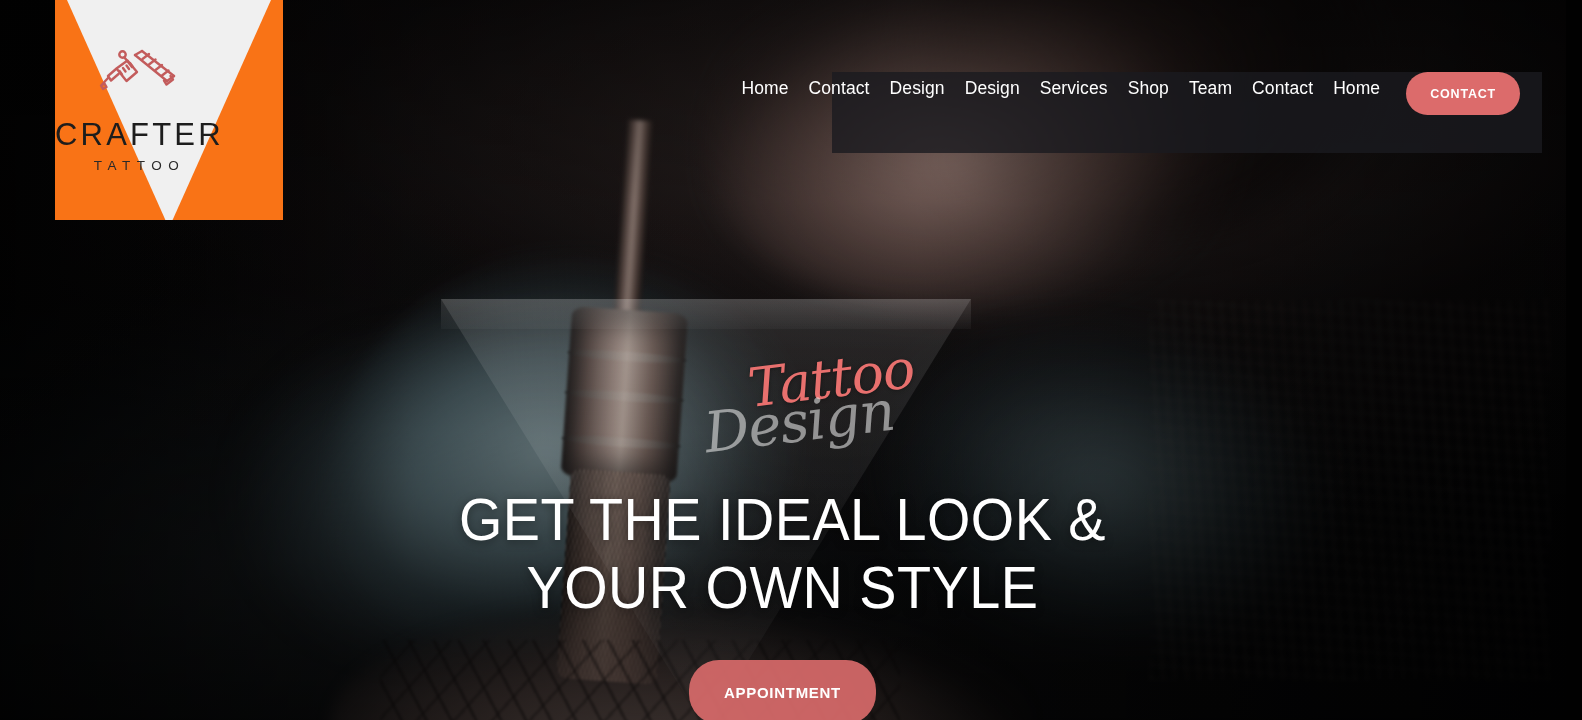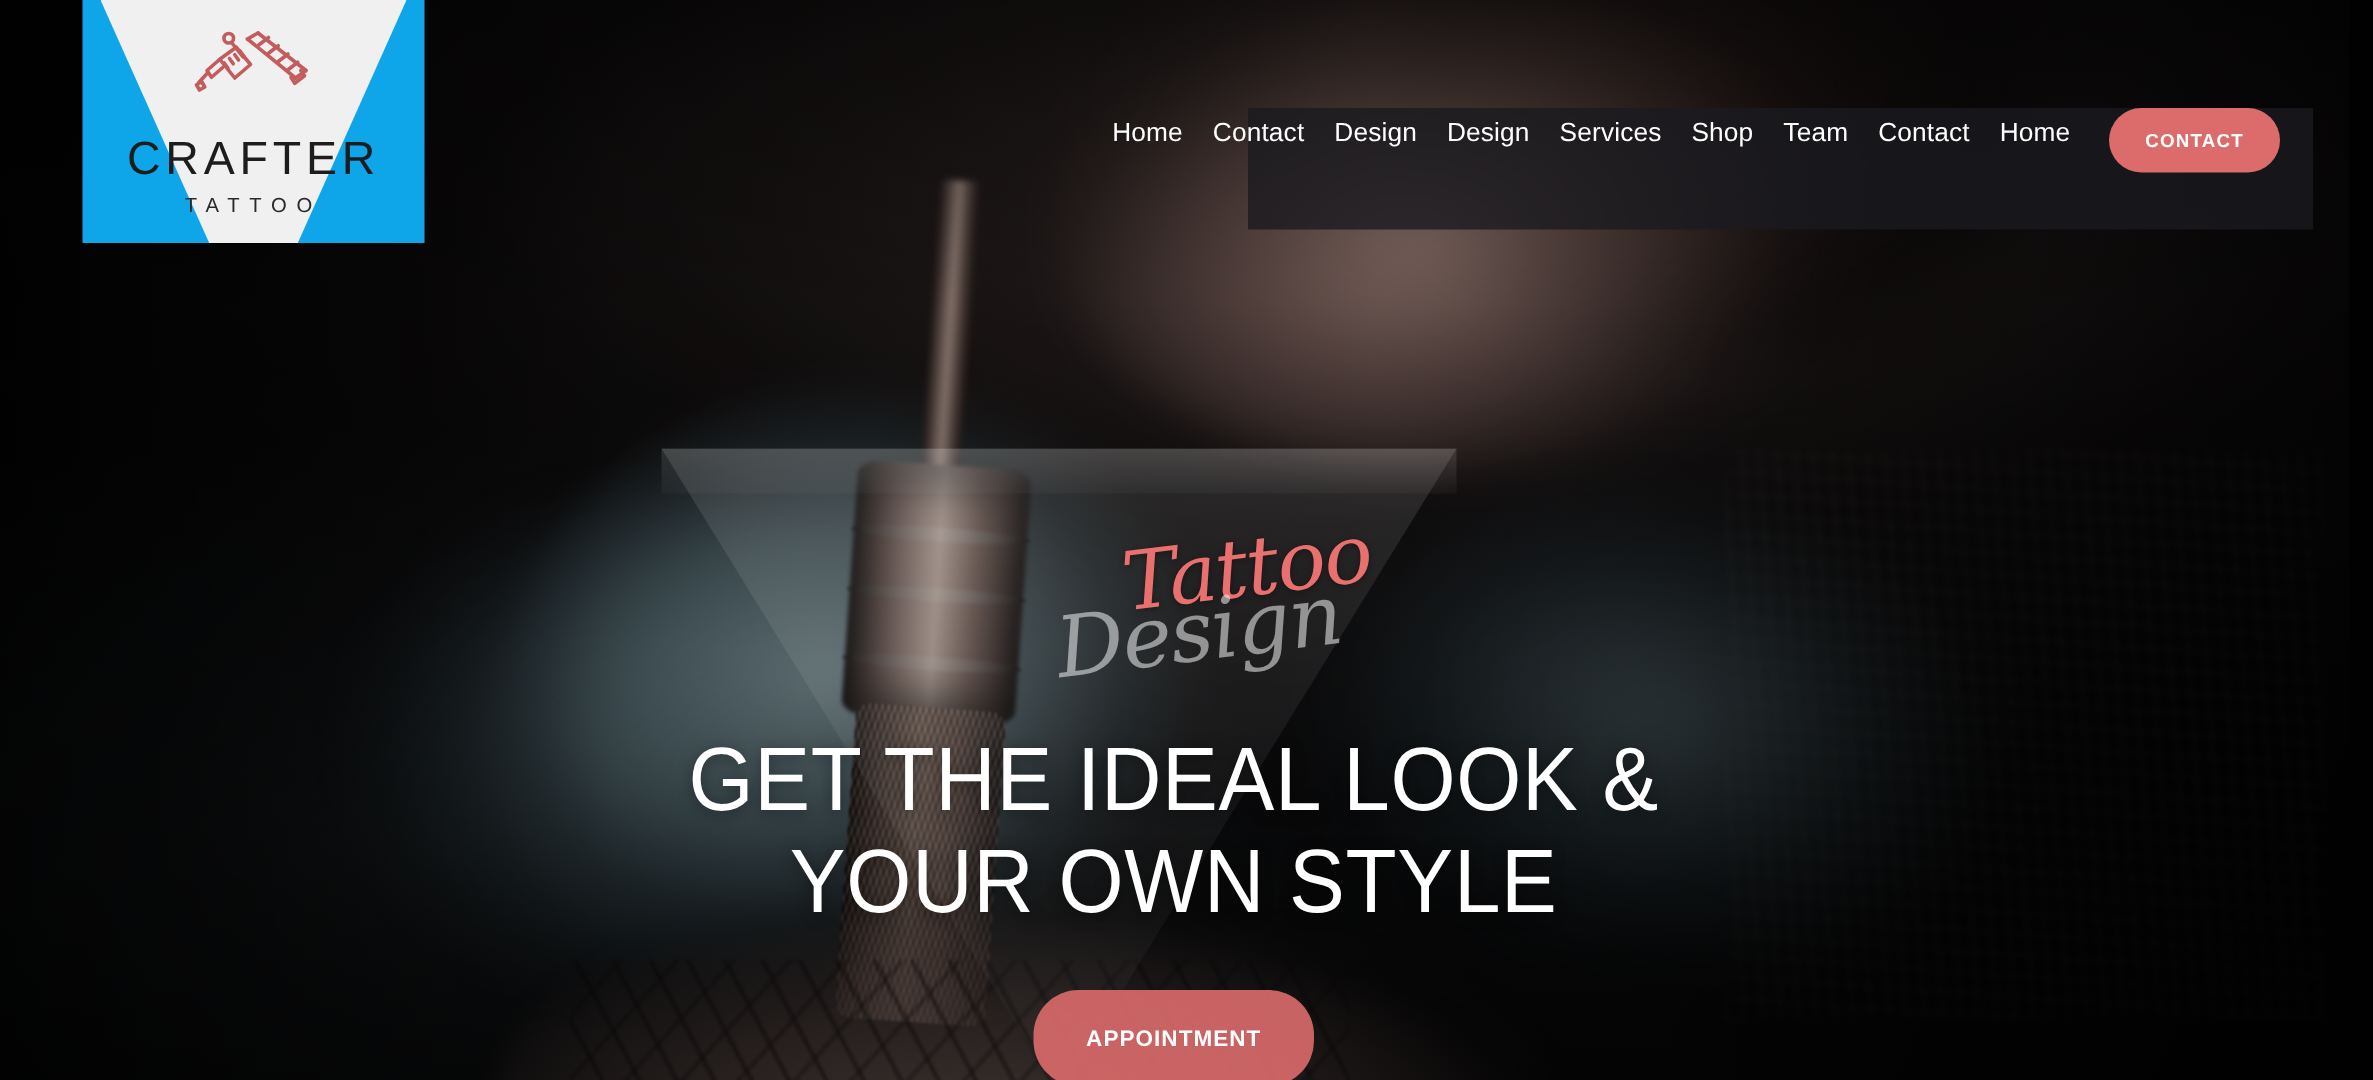--- a/index.html
+++ b/index.html
@@ -132,23 +132,23 @@
     pointer-events:none;
   }
   .wm-triangle-line {
     position:absolute; left:441px; top:299px; width:530px; height:30px;
     background:linear-gradient(180deg, rgba(255,255,255,0.12), rgba(255,255,255,0.03));
     pointer-events:none;
   }
 
   
   .logo-box {
-    position:absolute; left:55px; top:0; width:228px; height:162px;
-    background:#0ea5e9;
-    display:flex; flex-direction:column; align-items:center; justify-content:center;
+    position:absolute; left:55px; top:0; width:228px; height:220px;
+    background:#f97316;
+    display:flex; flex-direction:column; align-items:flex-start; justify-content:center;
     overflow:hidden;
   }
   .logo-wm {
     position:absolute; left:50%; top:0; width:204px; height:228px;
     transform:translateX(-50%);
     clip-path:polygon(0 0, 100% 0, 50% 100%);
     background:#f0f0f0;
   }
   .logo-inner { position:relative; z-index:2; display:flex; flex-direction:column; align-items:center; }
   .logo-icon { width:84px; height:58px; margin-bottom:14px; }

